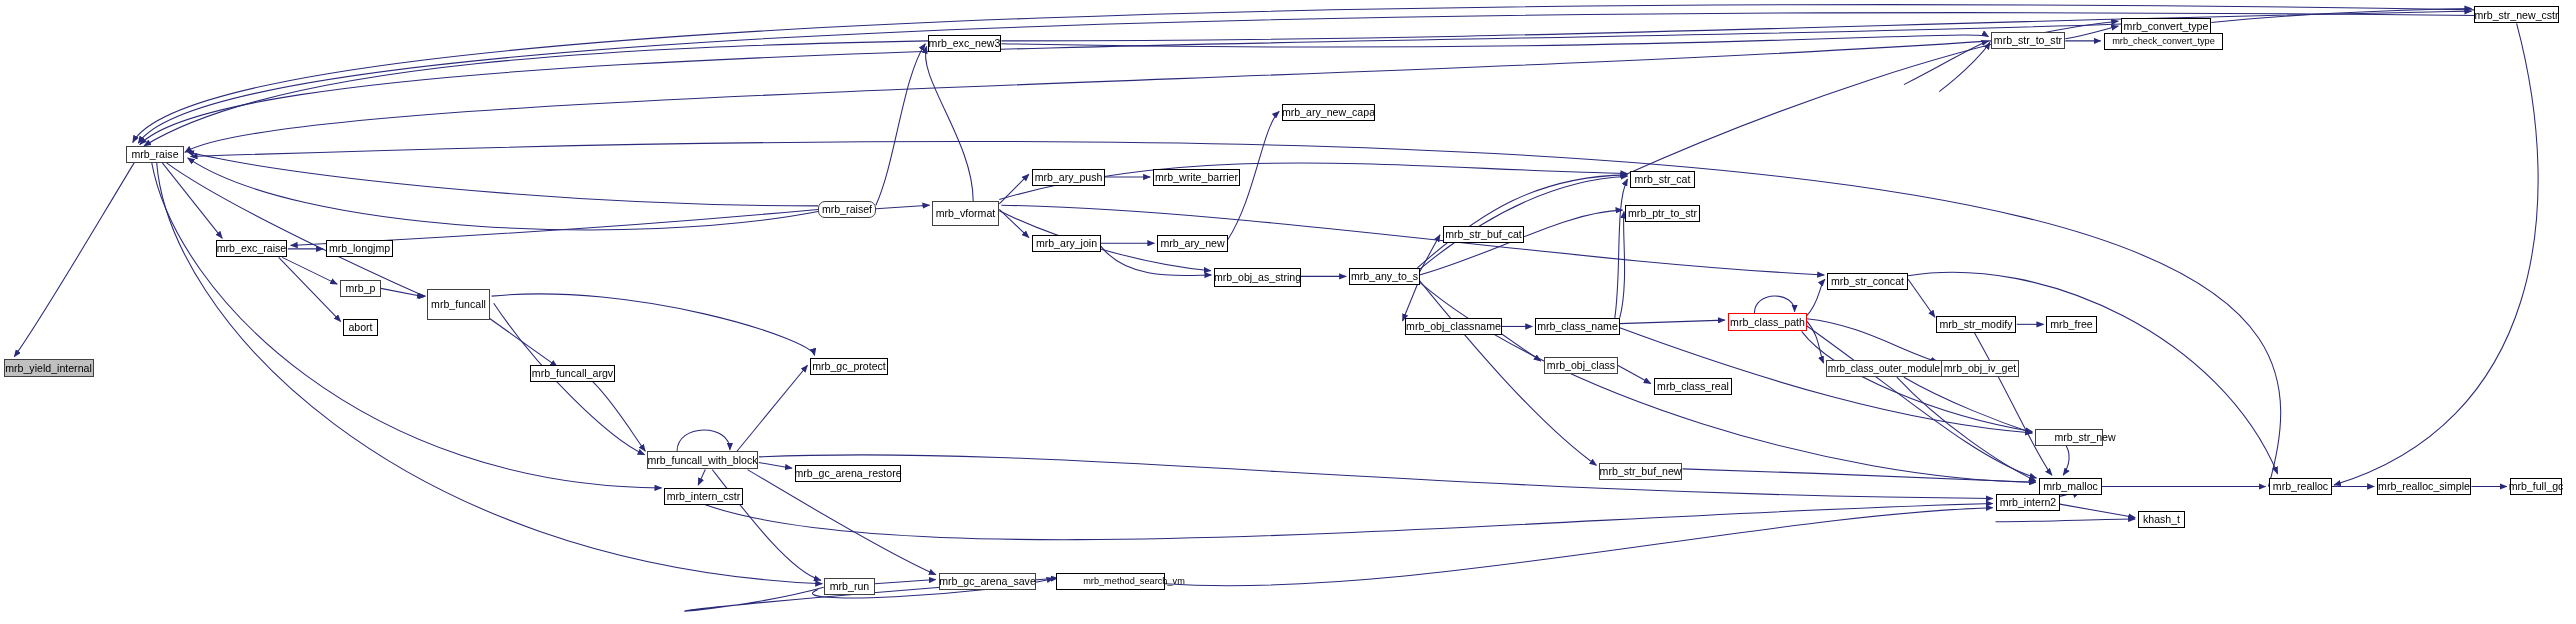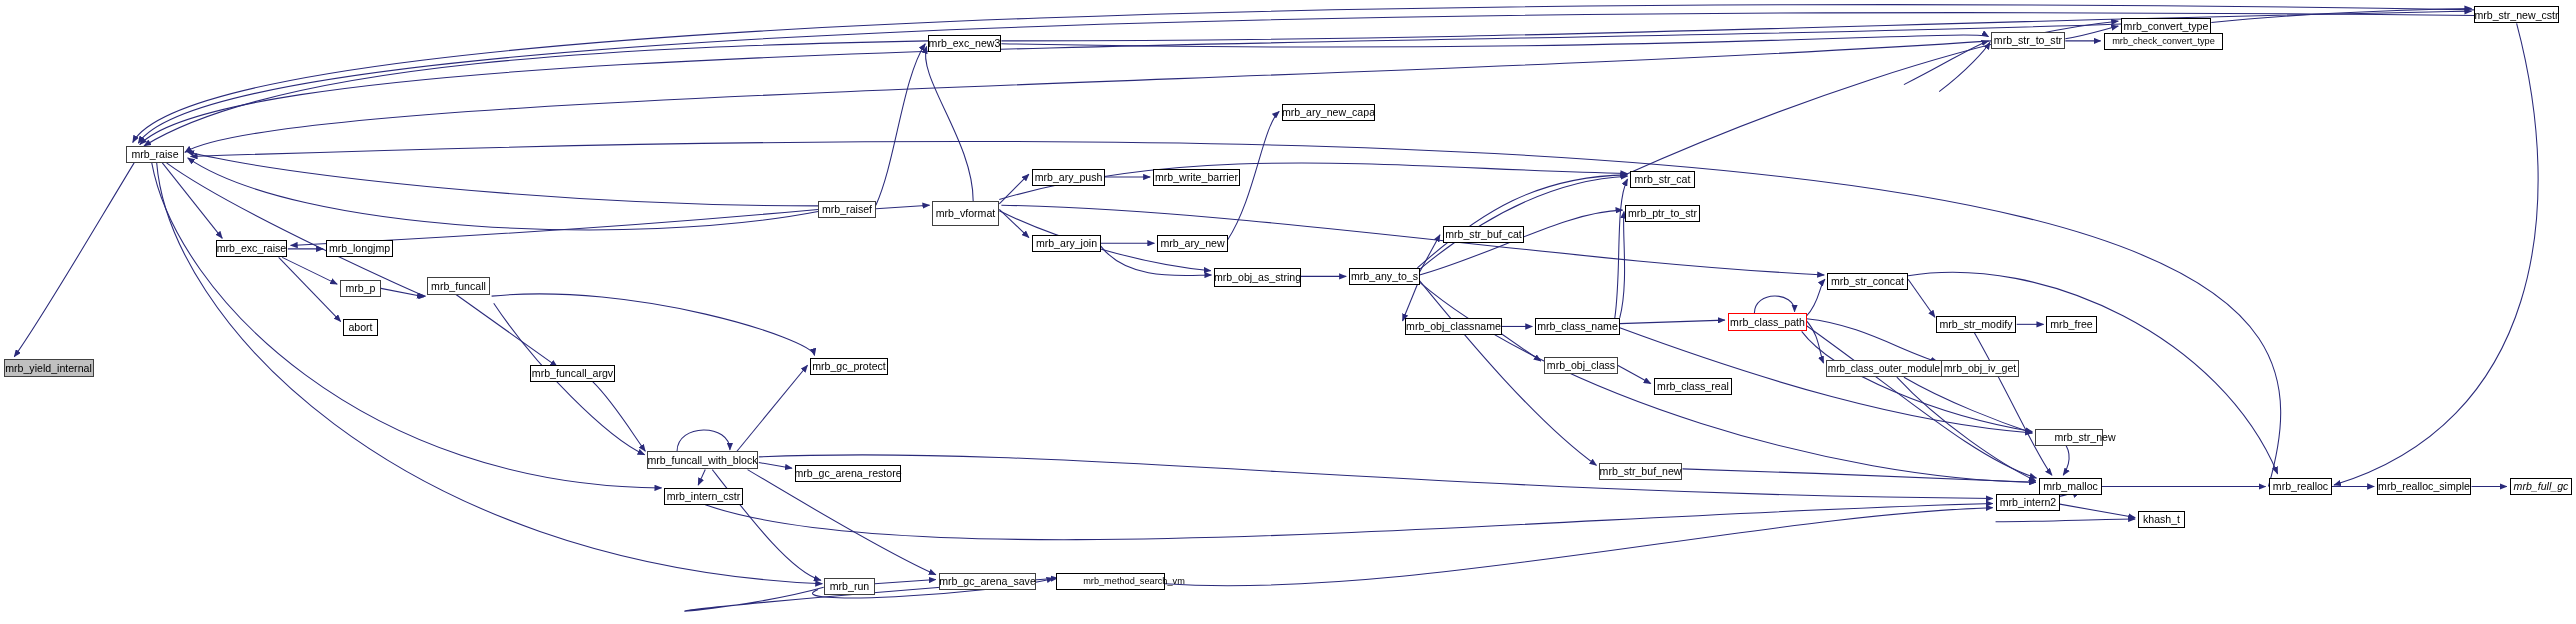--- a/index.html
+++ b/index.html
@@ -205,21 +205,21 @@
     </div>
 
   <div class="node thick" style="left:340px;top:280px;width:41px;height:17px;">
       <span>mrb_p</span>
     </div>
 
   <div class="node" style="left:343px;top:319px;width:35px;height:17px;">
       <span>abort</span>
     </div>
 
-  <div class="node thick" style="left:427px;top:277px;width:63px;height:18px;">
+  <div class="node thick" style="left:427px;top:289px;width:63px;height:31px;">
       <span>mrb_funcall</span>
     </div>
 
   <div class="node" style="left:530px;top:365px;width:85px;height:17px;">
       <span>mrb_funcall_argv</span>
     </div>
 
   <div class="node thick" style="left:647px;top:451px;width:111px;height:18.3px;">
       <span>mrb_funcall_with_block</span>
     </div>
@@ -241,21 +241,21 @@
     </div>
 
   <div class="node thick" style="left:939px;top:573px;width:97px;height:17px;">
       <span>mrb_gc_arena_save</span>
     </div>
 
   <div class="node" style="left:1056px;top:573px;width:109px;height:17px;font-size:9.2px;padding-left:47px;">
       <span>mrb_method_search_vm</span>
     </div>
 
-  <div class="node thick" style="left:818px;top:201px;width:58px;height:17px;">
+  <div class="node thick" style="left:818px;top:201px;width:58px;height:17px;border-radius:7px;">
       <span>mrb_raisef</span>
     </div>
 
   <div class="node" style="left:928px;top:35px;width:73px;height:17px;">
       <span>mrb_exc_new3</span>
     </div>
 
   <div class="node thick" style="left:932px;top:201px;width:67px;height:25px;">
       <span>mrb_vformat</span>
     </div>
@@ -361,21 +361,21 @@
     </div>
 
   <div class="node" style="left:2269px;top:478px;width:63px;height:17px;">
       <span>mrb_realloc</span>
     </div>
 
   <div class="node" style="left:2377px;top:478px;width:94px;height:17px;">
       <span>mrb_realloc_simple</span>
     </div>
 
-  <div class="node" style="left:2510px;top:478px;width:62px;height:17px;font-style:italic;">
+  <div class="node" style="left:2510px;top:478px;width:52px;height:17px;">
       <span>mrb_full_gc</span>
     </div>
 
   <div class="node" style="left:2474px;top:6.3px;width:85px;height:17px;">
       <span>mrb_str_new_cstr</span>
     </div>
 
   <div class="node" style="left:2121px;top:17.6px;width:90px;height:17px;">
       <span>mrb_convert_type</span>
     </div>

